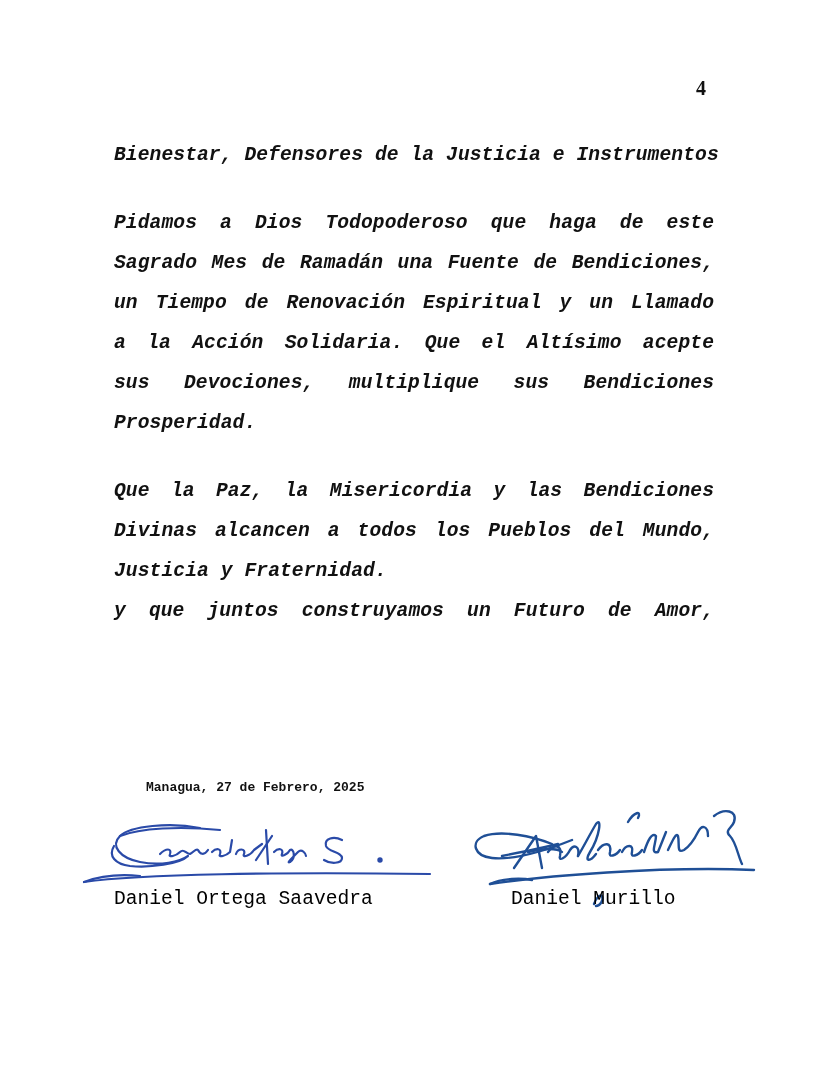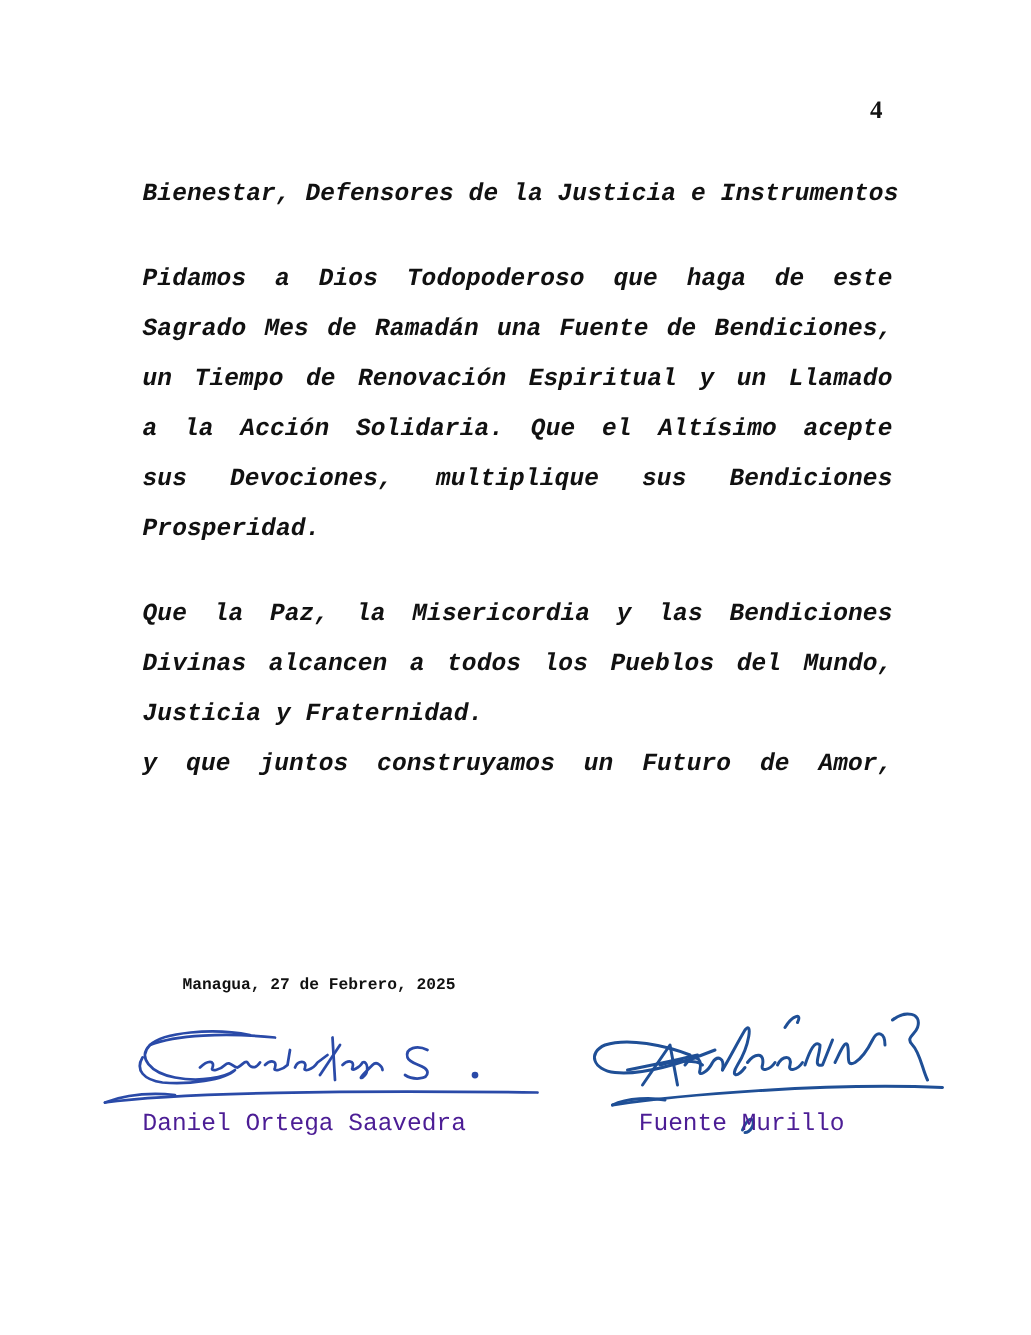--- a/index.html
+++ b/index.html
@@ -59,21 +59,21 @@
       white-space: nowrap;
       margin-left: 32px;
     }
     .sig-name {
       position: absolute;
       top: 884px;
       font-family: "Liberation Mono", "DejaVu Sans Mono", monospace;
       font-size: 19.6px;
       line-height: 30px;
       white-space: nowrap;
-      color: #4c1d95;
+      color: #000000;
     }
     .sig-left-name { left: 114px; }
     .sig-right-name { left: 511px; }
     .signature {
       position: absolute;
     }
     .sig-left { left: 80px; top: 818px; width: 360px; height: 75px; }
     .sig-right { left: 462px; top: 796px; width: 300px; height: 112px; }
   </style>
 </head>
@@ -140,13 +140,13 @@
 
   <path d="M252 20 C 262 12, 276 14, 272 26 C 270 32, 262 34, 268 40 C 274 46, 276 60, 280 68"></path>
 
   <path d="M28 88 C 80 80, 200 70, 292 74"></path>
   <path d="M28 88 C 40 82, 60 82, 70 84"></path>
 
   <path d="M132 108 C 134 102, 138 98, 140 100 C 142 104, 138 110, 134 110"></path>
 </svg>
 
 <div class="sig-name sig-left-name">Daniel Ortega Saavedra</div>
-<div class="sig-name sig-right-name">Fuente Murillo</div>
+<div class="sig-name sig-right-name">Daniel Murillo</div>
 
 </body></html>

